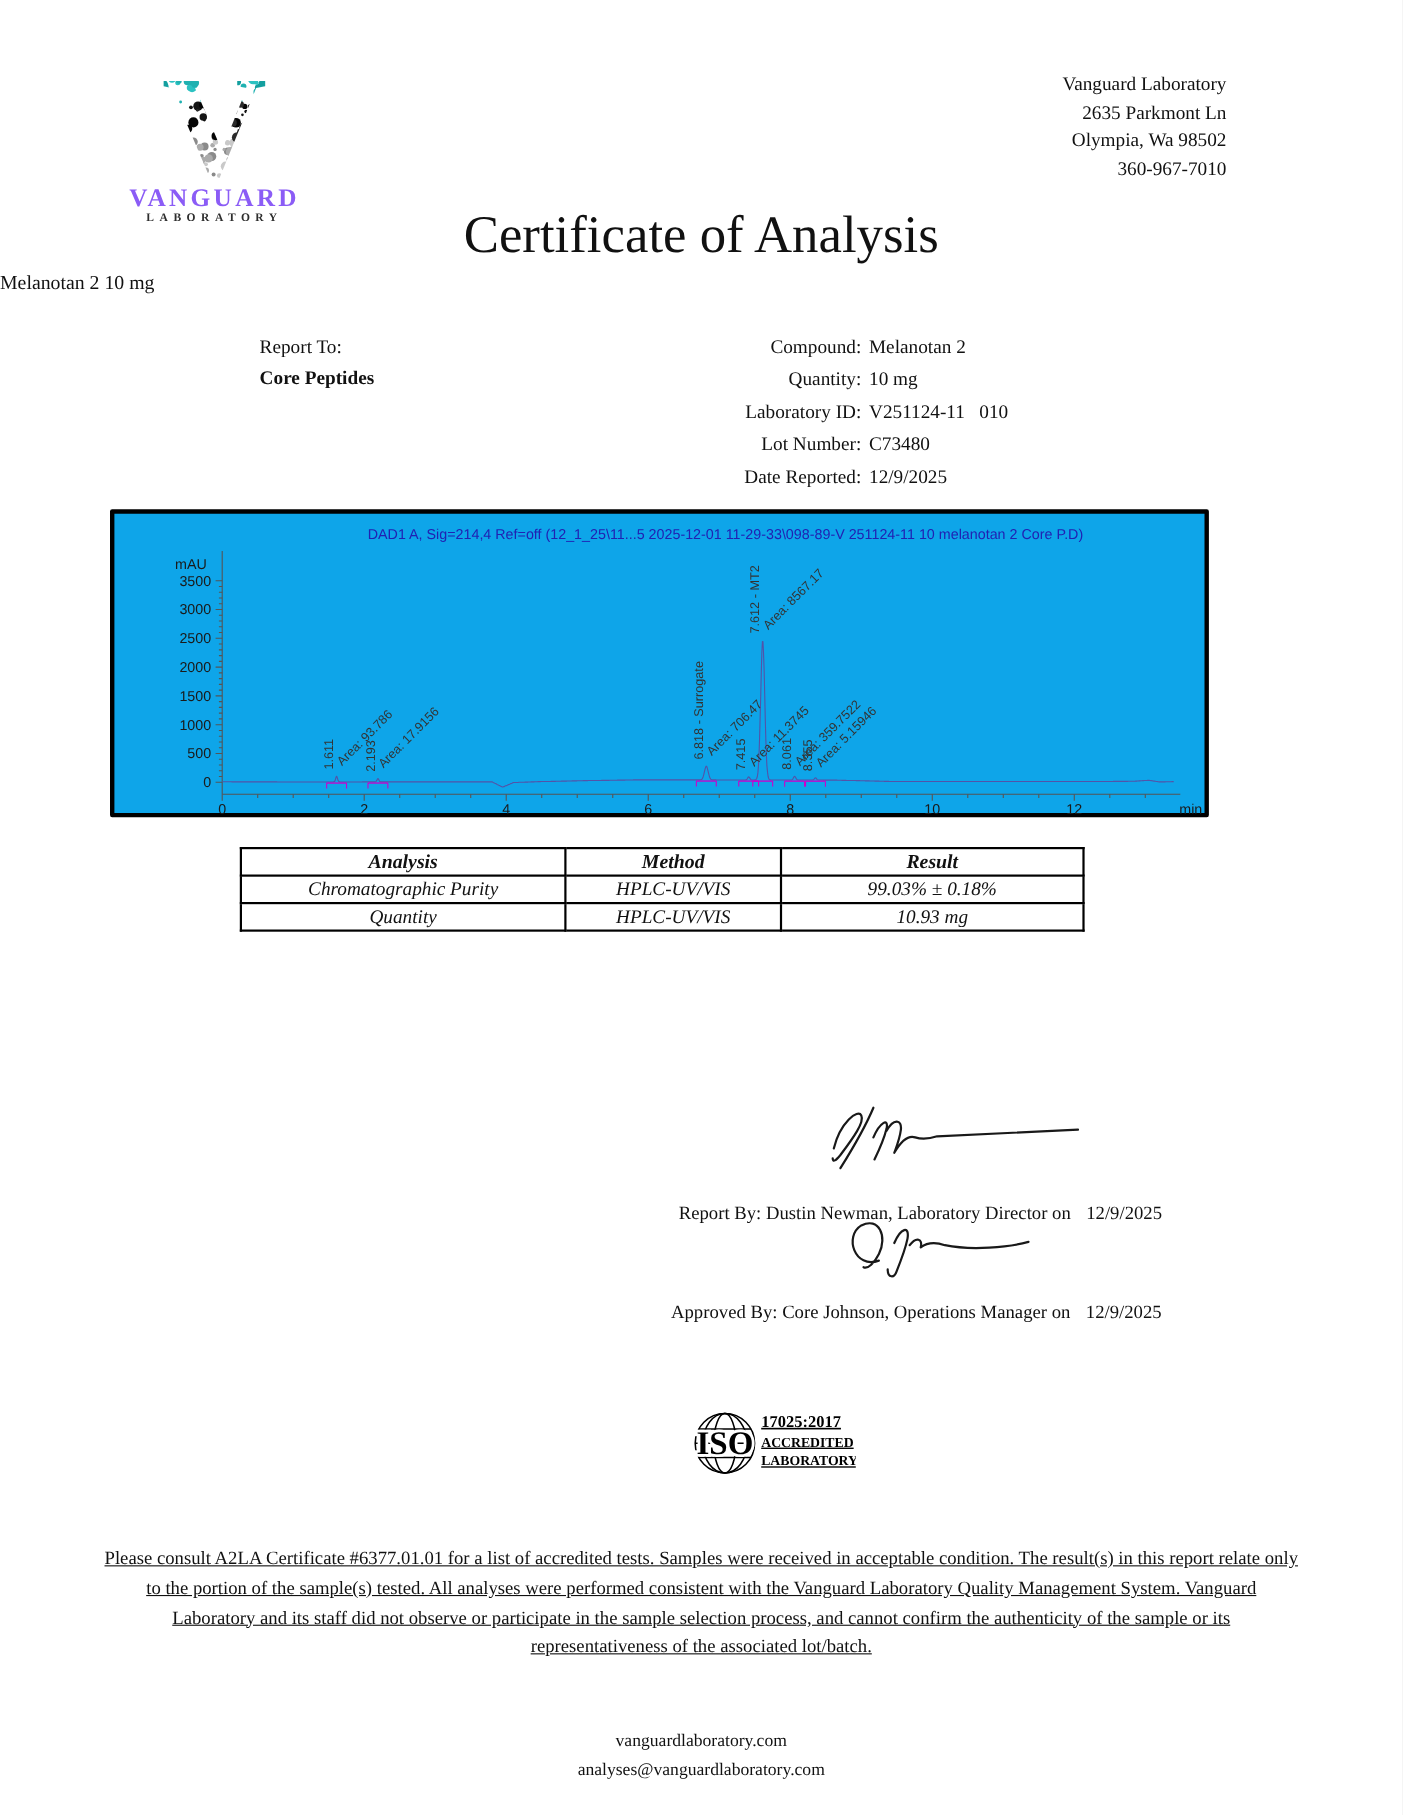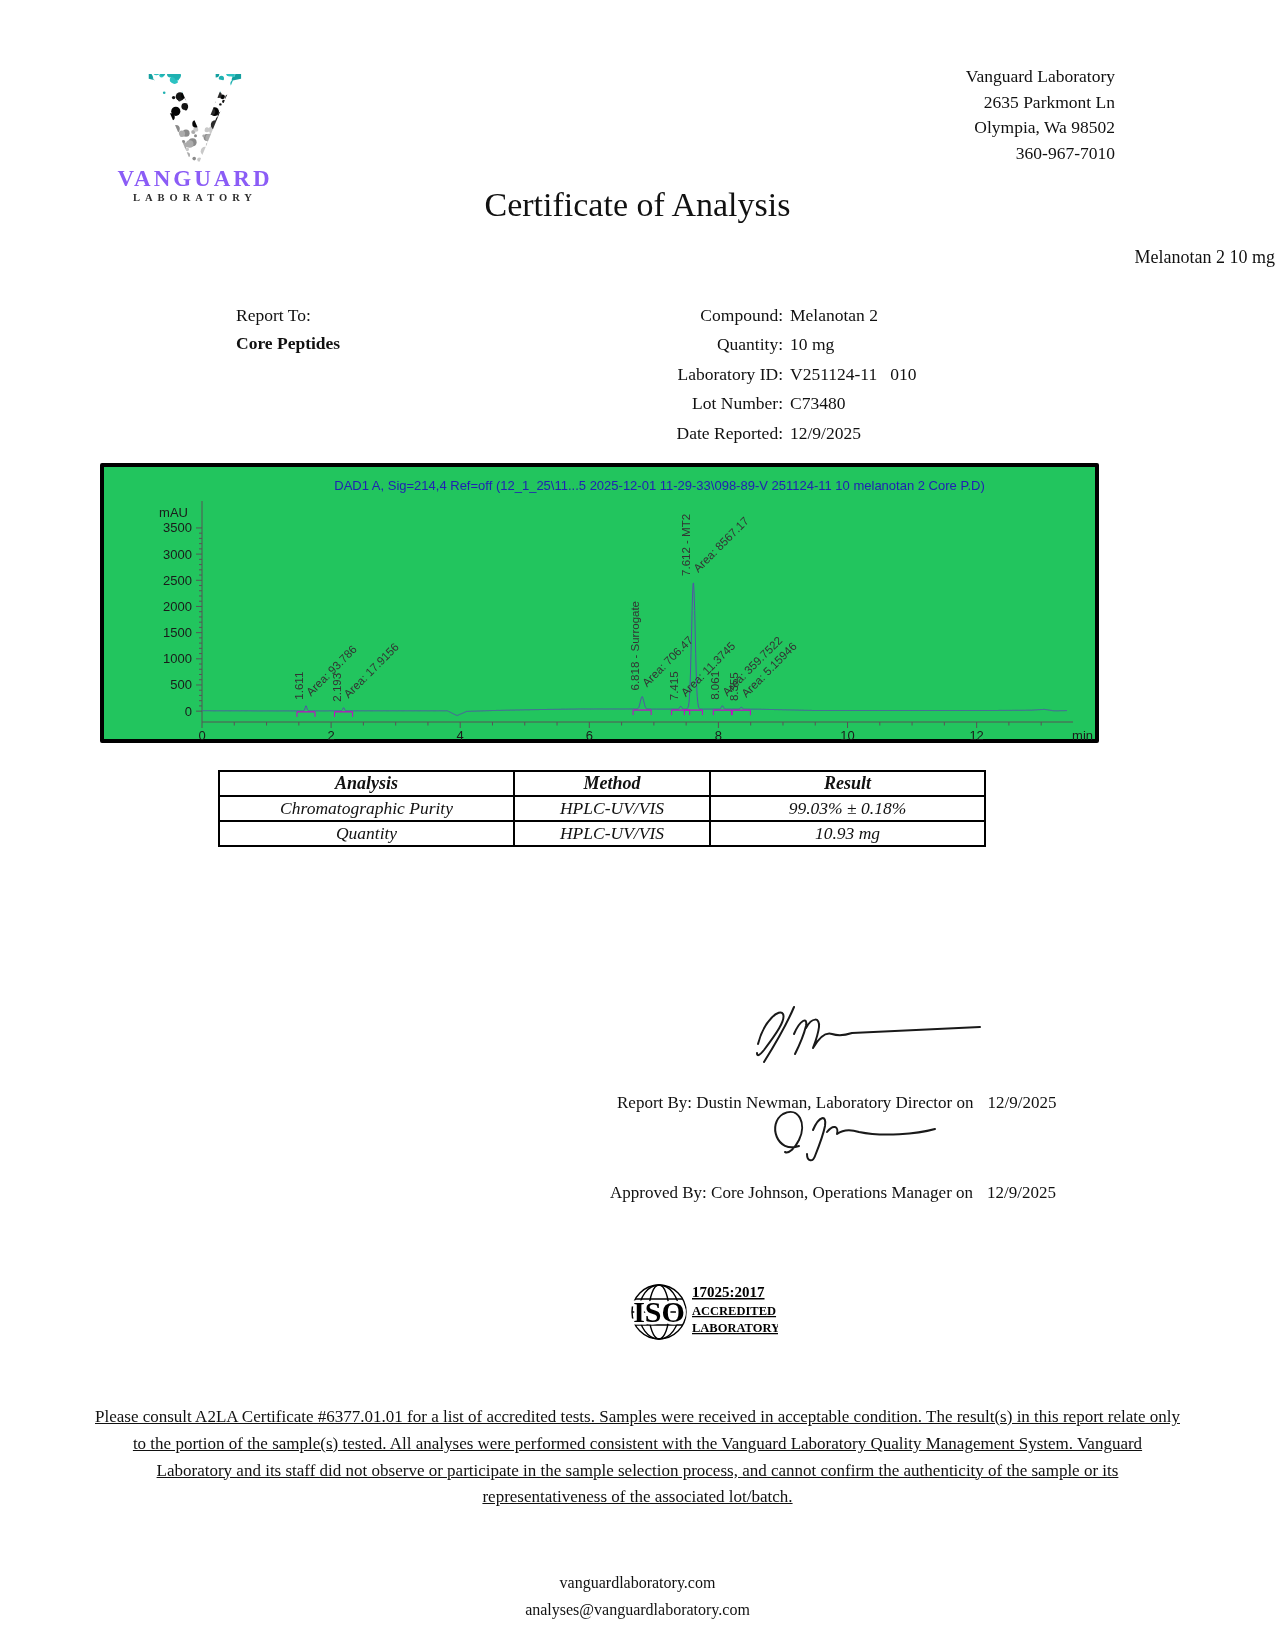--- a/index.html
+++ b/index.html
@@ -5,32 +5,32 @@
   html,body{margin:0;padding:0;background:#fff;}
   .page{position:relative;width:1275px;height:1650px;background:#fff;outline:1px solid #d8d8d8;
         font-family:"Liberation Serif",serif;color:#111;overflow:hidden;}
   
   .logo{position:absolute;left:110px;top:56px;width:170px;text-align:center;}
   .logo-word{font-weight:bold;font-size:23px;letter-spacing:3px;color:#8b5cf6;margin-top:-6px;}
   .logo-sub{font-weight:bold;font-size:10.5px;letter-spacing:5px;color:#2e2e2e;margin-top:0px;}
   
   .address{position:absolute;right:160px;top:64px;text-align:right;font-size:17.5px;line-height:25.5px;}
   
-  .doc-title{position:absolute;left:0;top:186px;width:100%;text-align:center;font-size:34px;}
-  .doc-subtitle{position:absolute;left:0;top:247px;width:100%;text-align:right;font-size:18px;}
+  .doc-title{position:absolute;left:0;top:186px;width:100%;text-align:center;font-size:48px;}
+  .doc-subtitle{position:absolute;left:0;top:247px;width:100%;text-align:left;font-size:18px;}
   
   .report-to{position:absolute;left:236px;top:301px;font-size:17.5px;line-height:28px;}
   .report-to .name{font-weight:bold;}
   .info{position:absolute;left:545px;top:301px;display:grid;grid-template-columns:245px 320px;
         font-size:17.5px;line-height:29.4px;}
   .info .lbl{text-align:right;padding-right:7px;}
   .info .val{text-align:left;white-space:pre;}
   
   .chart-box{position:absolute;left:100px;top:463px;width:999px;height:280px;border:4px solid #000;
-             border-radius:2px;background:#22c55e;padding:4px 0 0 3px;box-sizing:border-box;}
+             border-radius:2px;background:#0ea5e9;padding:4px 0 0 3px;box-sizing:border-box;}
   .ct{font:13px "Liberation Sans",sans-serif;}
   .tl{font:13px "Liberation Sans",sans-serif;fill:#1a1a1a;}
   .ax{stroke:#555;stroke-width:1;fill:none;}
   .pl{font:11.5px "Liberation Sans",sans-serif;fill:#333;}
   
   .results{position:absolute;left:218px;top:770px;border-collapse:collapse;table-layout:fixed;}
   .results th,.results td{border:2px solid #000;text-align:center;padding:1px 0;font-size:17.5px;font-style:italic;}
   .results th{font-weight:bold;font-size:18px;}
   
   .sig{position:absolute;}

